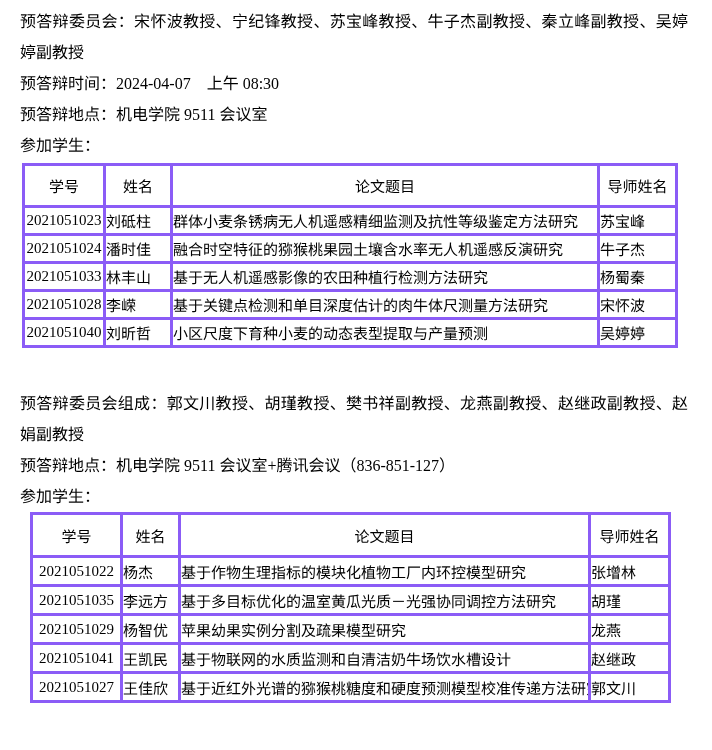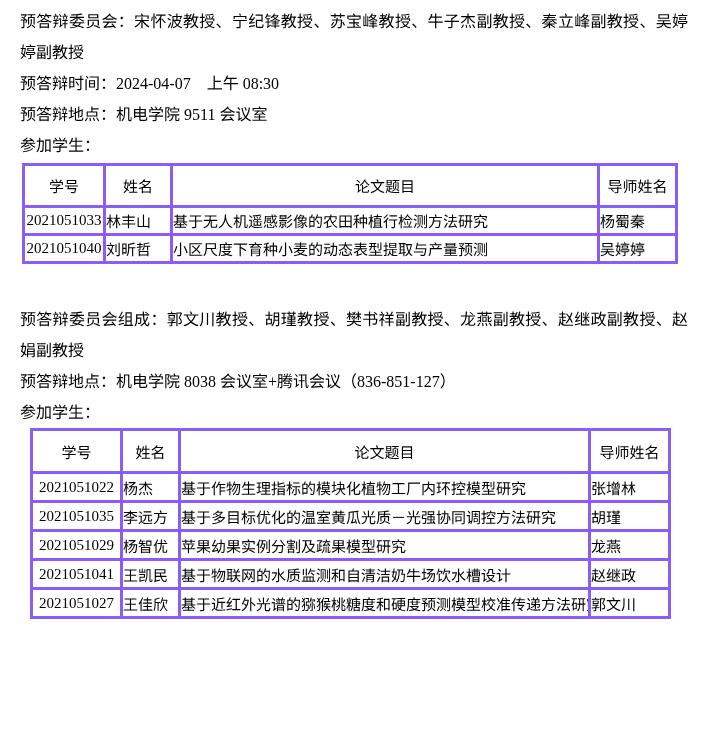--- a/index.html
+++ b/index.html
@@ -99,38 +99,56 @@
     <thead>
           <tr>
             <th>学号</th>
             <th>姓名</th>
             <th>论文题目</th>
             <th>导师姓名</th>
           </tr>
         </thead>
         <tbody>
           <tr>
+            <td class="id">2021051023</td>
+            <td class="name">刘砥柱</td>
+            <td class="title">群体小麦条锈病无人机遥感精细监测及抗性等级鉴定方法研究</td>
+            <td class="advisor">苏宝峰</td>
+          </tr>
+          <tr>
+            <td class="id">2021051024</td>
+            <td class="name">潘时佳</td>
+            <td class="title">融合时空特征的猕猴桃果园土壤含水率无人机遥感反演研究</td>
+            <td class="advisor">牛子杰</td>
+          </tr>
+          <tr>
             <td class="id">2021051033</td>
             <td class="name">林丰山</td>
             <td class="title">基于无人机遥感影像的农田种植行检测方法研究</td>
             <td class="advisor">杨蜀秦</td>
+          </tr>
+          <tr>
+            <td class="id">2021051028</td>
+            <td class="name">李嵘</td>
+            <td class="title">基于关键点检测和单目深度估计的肉牛体尺测量方法研究</td>
+            <td class="advisor">宋怀波</td>
           </tr>
           <tr>
             <td class="id">2021051040</td>
             <td class="name">刘昕哲</td>
             <td class="title">小区尺度下育种小麦的动态表型提取与产量预测</td>
             <td class="advisor">吴婷婷</td>
           </tr>
         </tbody>
       </table>
   </div>
 
   <div class="section2">
     <p class="para justify">预答辩委员会组成：郭文川教授、胡瑾教授、樊书祥副教授、龙燕副教授、赵继政副教授、赵娟副教授</p>
-    <p class="para">预答辩地点：机电学院 8038 会议室+腾讯会议（836-851-127）</p>
+    <p class="para">预答辩地点：机电学院 9511 会议室+腾讯会议（836-851-127）</p>
     <p class="para">参加学生：</p>
     <table class="students t2">
       <colgroup>
         <col class="c-id">
           <col class="c-name">
           <col class="c-title">
           <col class="c-advisor">
       </colgroup>
     <thead>
           <tr>

